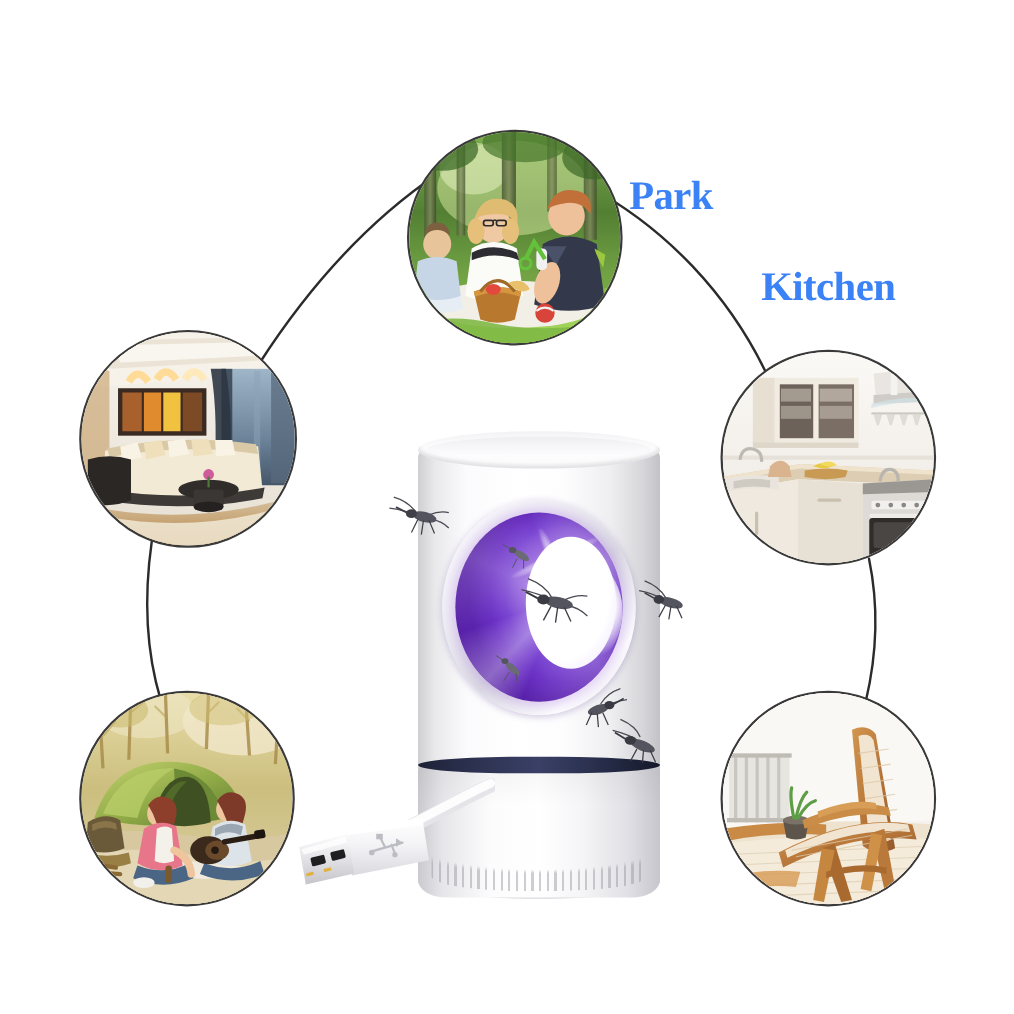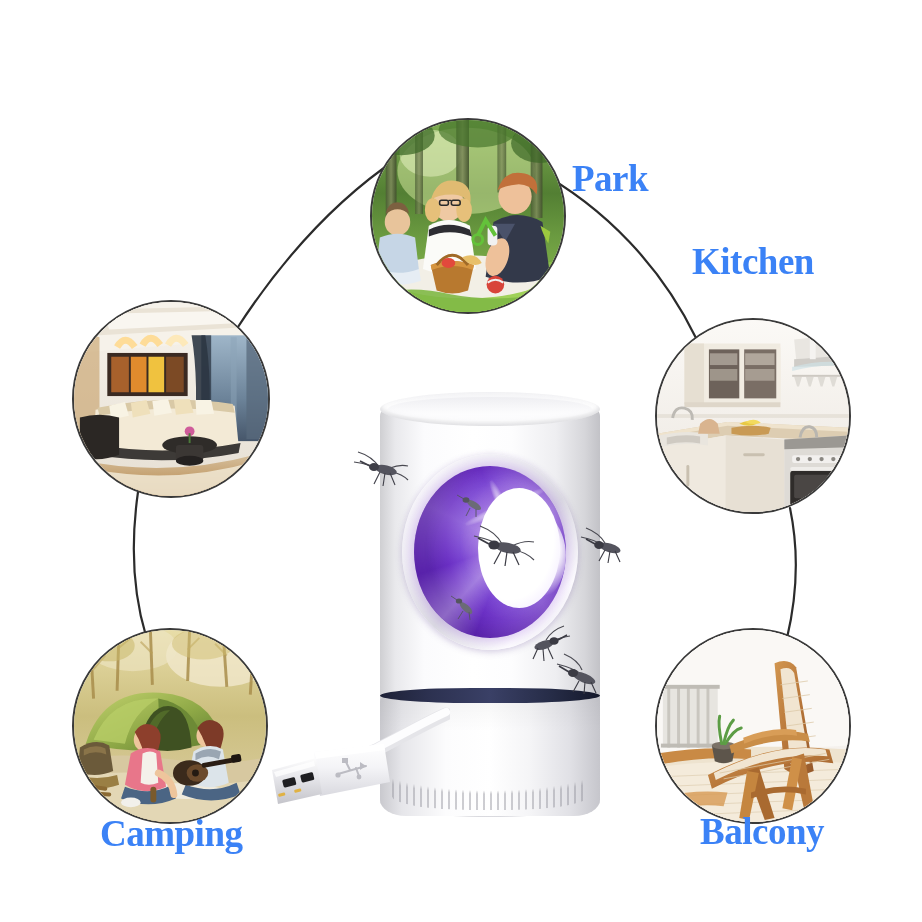--- a/index.html
+++ b/index.html
@@ -548,21 +548,20 @@
 
       <ellipse cx="118" cy="146" rx="17" ry="13" fill="#3b2a1c"></ellipse>
       <ellipse cx="126" cy="146" rx="11" ry="9" fill="#6b4a2c"></ellipse>
       <circle cx="124" cy="146" r="3.5" fill="#241a12"></circle>
       <rect x="130" y="136" width="34" height="5" rx="2" fill="#2a1d14" transform="rotate(-10 130 136)"></rect>
       <rect x="160" y="128" width="10" height="8" rx="2" fill="#1d1510" transform="rotate(-10 160 128)"></rect>
 
       <rect x="78" y="160" width="6" height="16" rx="3" fill="#7a5a2c"></rect>
     </svg>
   </div>
-  <div class="scene-label" style="left:100px; top:815px;">Camping</div>
 
   <div class="scene" style="left:655px; top:628px; width:196px; height:196px;">
     <svg class="art" viewBox="0 0 196 196" aria-hidden="true">
       <defs>
         <linearGradient id="blWall" x1="0" y1="0" x2="0" y2="1">
           <stop offset="0%" stop-color="#fcfbfa"></stop>
           <stop offset="100%" stop-color="#f0ebe5"></stop>
         </linearGradient>
         <linearGradient id="blWood" x1="0" y1="0" x2="1" y2="1">
           <stop offset="0%" stop-color="#d2964f"></stop>
@@ -627,21 +626,20 @@
       <path d="M74 118 q46 -20 80 -12 l2 8 q-34 -6 -80 12 Z" fill="#c98d47"></path>
       <path d="M88 110 q30 -12 54 -8 l1 6 q-24 -4 -54 8 Z" fill="#d89d57"></path>
 
       <path d="M104 140 l16 52 l-10 2 l-18 -50 Z" fill="#a96a30"></path>
       <path d="M150 126 l10 54 l-10 2 l-12 -52 Z" fill="#b9793a"></path>
       <path d="M92 144 l-8 48 l10 2 l10 -48 Z" fill="#c5863f"></path>
       <path d="M138 130 l-10 52 l10 2 l10 -52 Z" fill="#cf9048"></path>
       <path d="M96 166 q28 -10 56 -4 l0 6 q-28 -6 -56 4 Z" fill="#a96a30"></path>
     </svg>
   </div>
-  <div class="scene-label" style="left:700px; top:813px;">Balcony</div>
 
   <div class="lamp" style="left:380px; top:392px; width:220px; height:425px;">
 
     <div class="lamp-body"></div>
     <div class="lamp-top"></div>
     <div class="lamp-top-inner"></div>
 
     <div class="funnel-ring" style="left:22px; top:62px; width:176px; height:196px;"></div>
     <div class="funnel" style="left:34px; top:74px; width:152px; height:172px;">
       <div class="funnel-swirl"></div>

